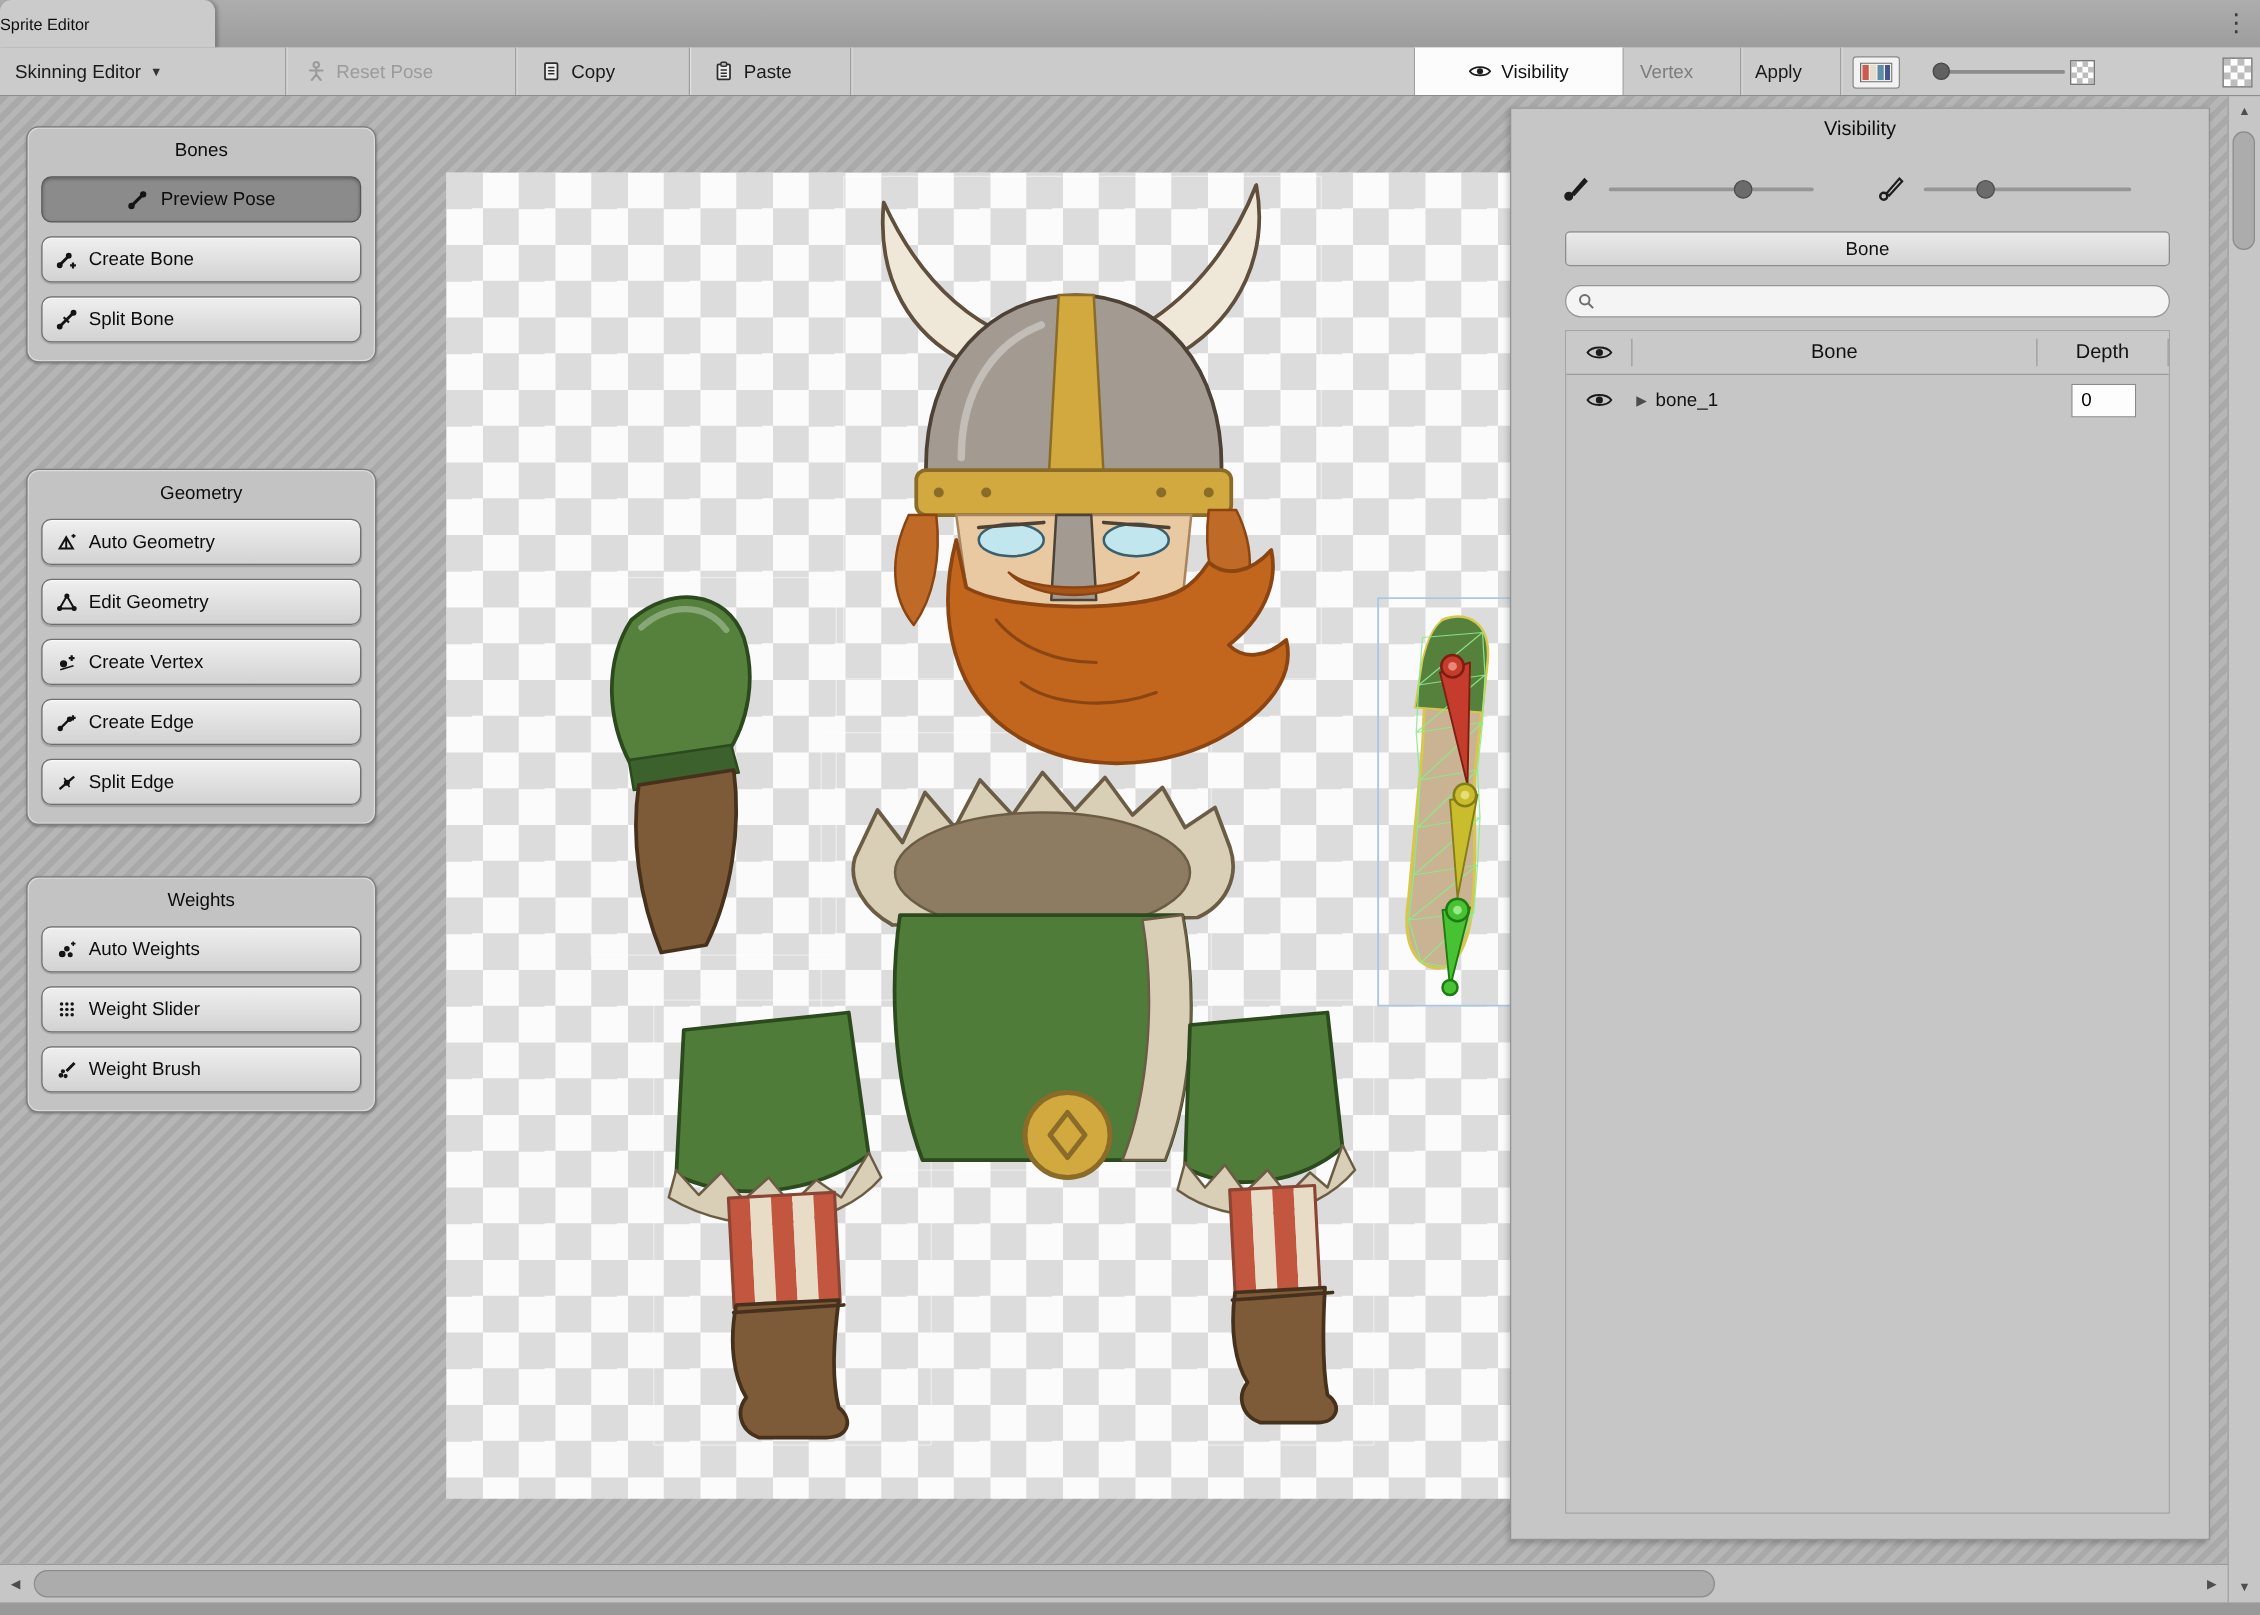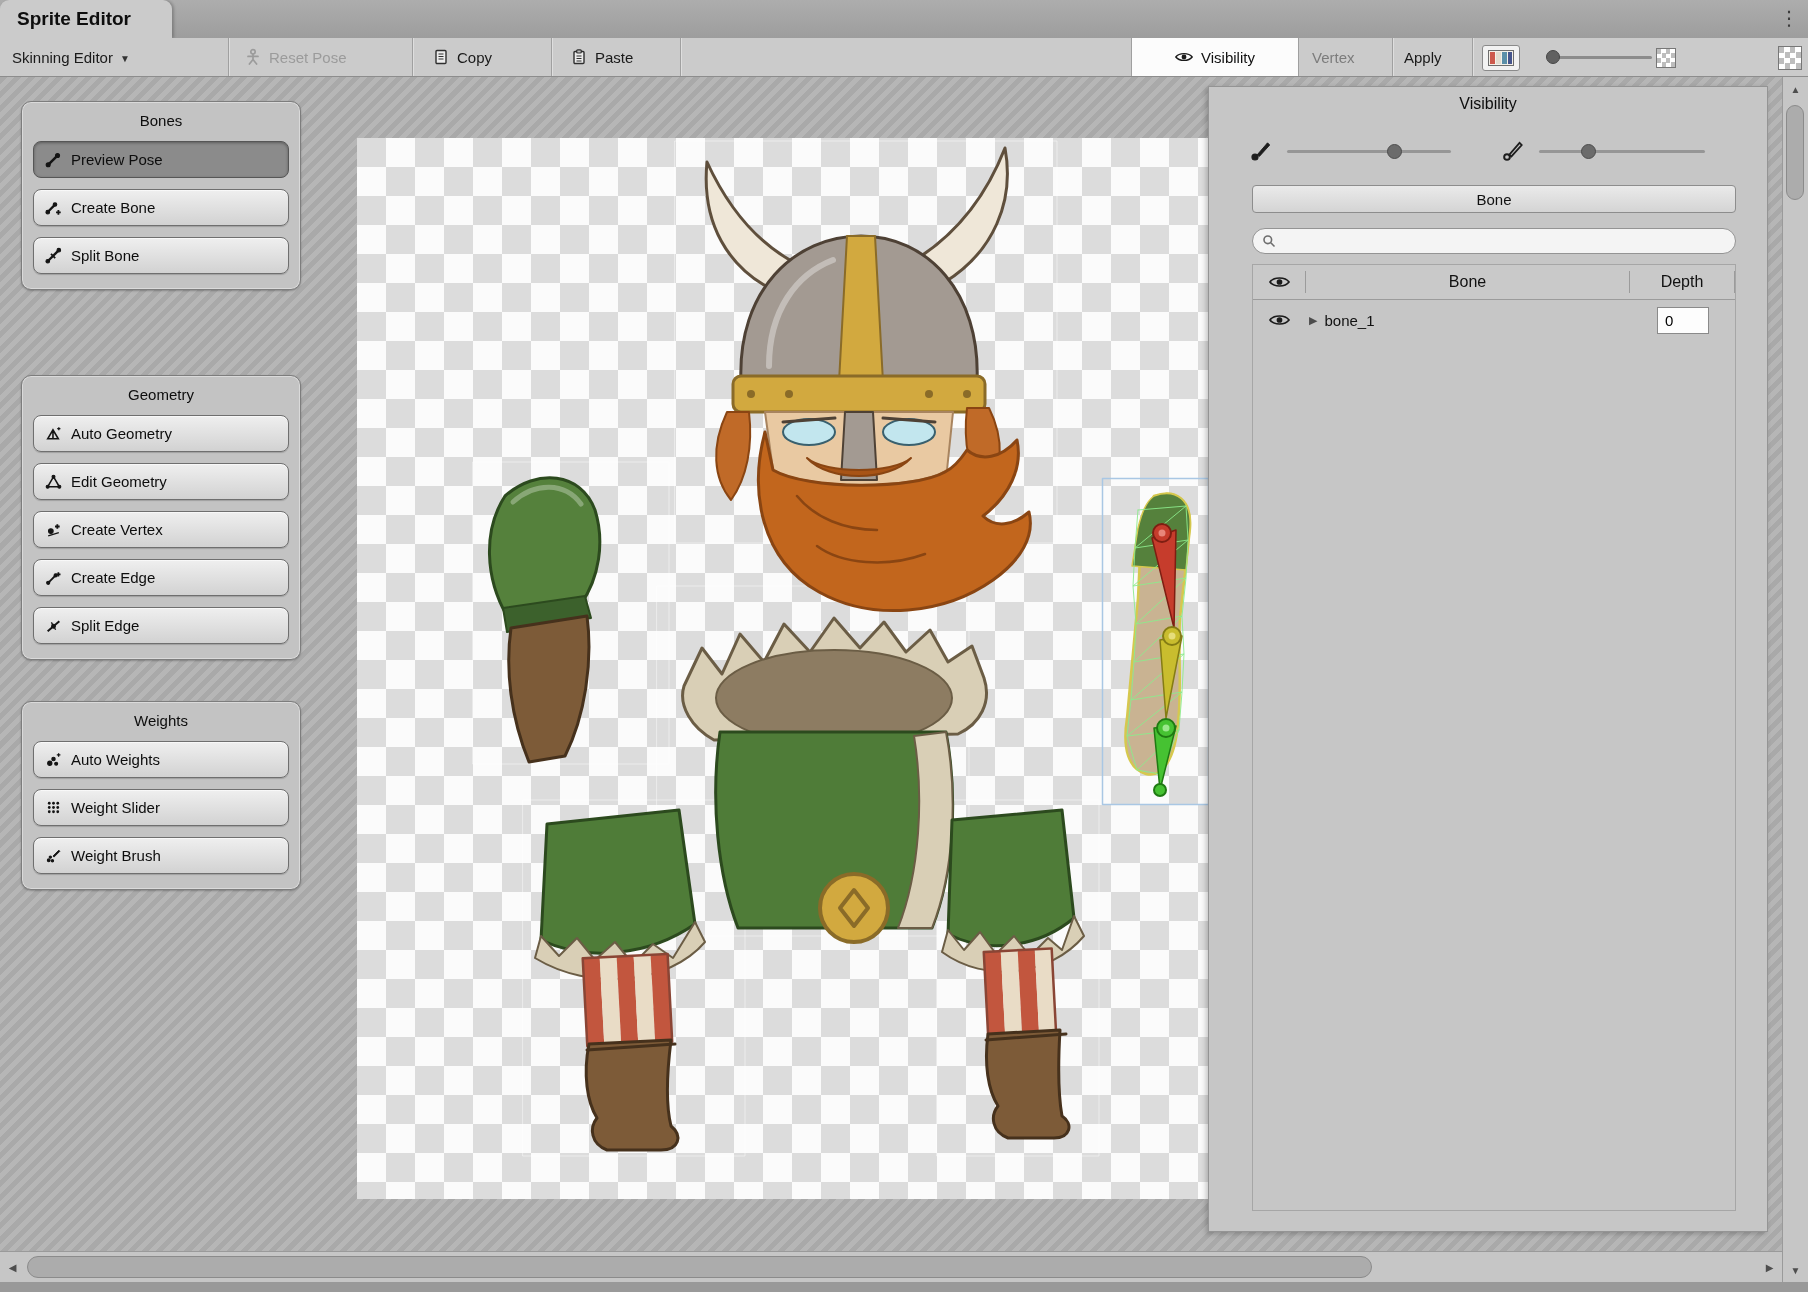--- a/index.html
+++ b/index.html
@@ -5,22 +5,22 @@
   html,body{margin:0;padding:0;}
   body{
     width:1808px;height:1292px;position:relative;overflow:hidden;
     font-family:"Liberation Sans",sans-serif;background:#b4b4b4;
     -webkit-user-select:none;user-select:none;color:#111;
   }
   
   .tabbar{position:absolute;top:0;left:0;width:100%;height:38px;
     background:linear-gradient(#adadad,#9d9d9d);}
   .tab{position:absolute;left:0;top:0;height:38px;width:172px;background:#cbcbcb;
-    border-radius:9px 9px 0 0;display:flex;align-items:center;padding-left:17px;
-    box-sizing:border-box;font-size:19px;font-weight:bold;color:#0e0e0e;
+    border-radius:9px 9px 0 0;display:flex;align-items:center;padding-left:0;
+    box-sizing:border-box;font-size:13px;font-weight:normal;color:#0e0e0e;
     box-shadow:2px 0 3px rgba(0,0,0,.22);}
   .menu-dots{position:absolute;right:9px;top:6px;font-size:20px;color:#3c3c3c;cursor:pointer;}
   
   .toolbar{position:absolute;top:38px;left:0;width:100%;height:39px;background:#cbcbcb;
     border-bottom:1px solid #8d8d8d;box-sizing:border-box;}
   .tb-item{position:absolute;top:0;height:38px;display:flex;align-items:center;gap:7px;
     font-size:15px;color:#1a1a1a;white-space:nowrap;}
   .tb-sep{position:absolute;top:0;width:1px;height:38px;background:#a0a0a0;box-shadow:1px 0 0 #dedede;}
   .tb-disabled{color:#9b9b9b;}
   .dd-arrow{font-size:10px;color:#333;margin-top:2px;}
@@ -49,21 +49,21 @@
   
   .group{position:absolute;left:21px;width:280px;background:#c3c3c3;border:1px solid #7d7d7d;
     border-radius:10px;box-shadow:inset 0 0 0 1px #dadada,0 1px 2px rgba(0,0,0,.25);
     padding:8px 11px 4px;box-sizing:border-box;}
   .group h3{margin:2px 0 12px;text-align:center;font-size:15px;font-weight:normal;color:#0d0d0d;}
   .tool-btn{display:flex;align-items:center;gap:9px;height:37px;margin-bottom:11px;
     border:1px solid #6f6f6f;border-radius:8px;background:linear-gradient(#efefef,#d2d2d2);
     padding:0 10px;font-size:15px;color:#0d0d0d;cursor:pointer;box-sizing:border-box;
     box-shadow:0 1px 1px rgba(0,0,0,.18),inset 0 1px 0 rgba(255,255,255,.6);}
   .tool-btn.active{background:#8b8b8b;border-color:#565656;
-    box-shadow:inset 0 1px 3px rgba(0,0,0,.35);}
+    box-shadow:inset 0 1px 3px rgba(0,0,0,.35);justify-content:center;}
   .icon16{width:18px;height:18px;flex:none;display:flex;align-items:center;justify-content:center;}
   
   .vis-panel{position:absolute;left:1208px;top:86px;width:560px;height:1146px;background:#c6c6c6;
     border:1px solid #949494;box-sizing:border-box;box-shadow:-2px 2px 5px rgba(0,0,0,.22);}
   .vp-title{margin:8px 0 0;text-align:center;font-size:16px;color:#0d0d0d;font-weight:normal;}
   .vp-sliders{position:absolute;left:0;top:46px;width:100%;height:40px;}
   .vp-sliders .bicon{position:absolute;top:6px;width:24px;height:24px;}
   .strack{position:absolute;top:17px;height:3px;background:#969696;border-radius:2px;}
   .sthumb{position:absolute;top:11px;width:15px;height:15px;border-radius:50%;background:#6b6b6b;
     border:1px solid #4d4d4d;box-sizing:border-box;}

